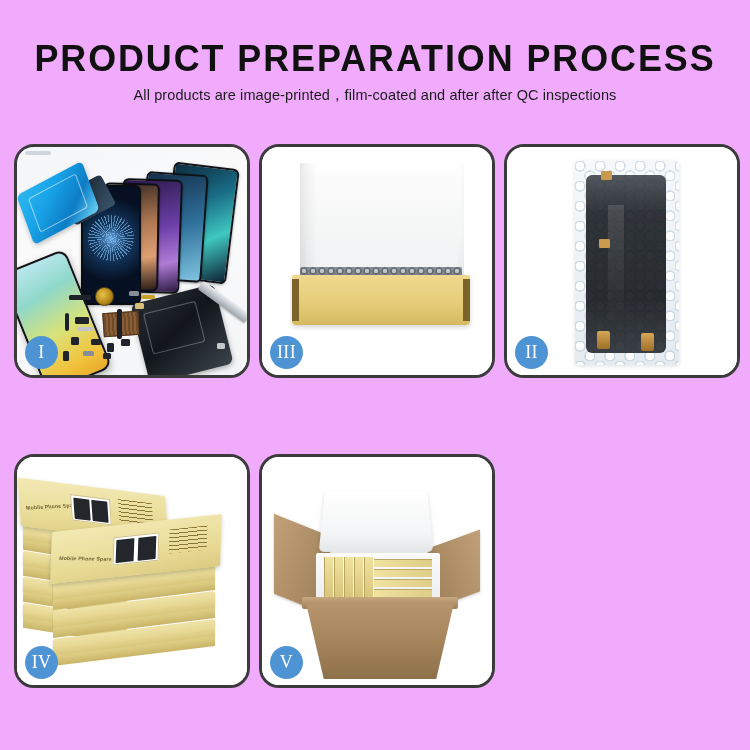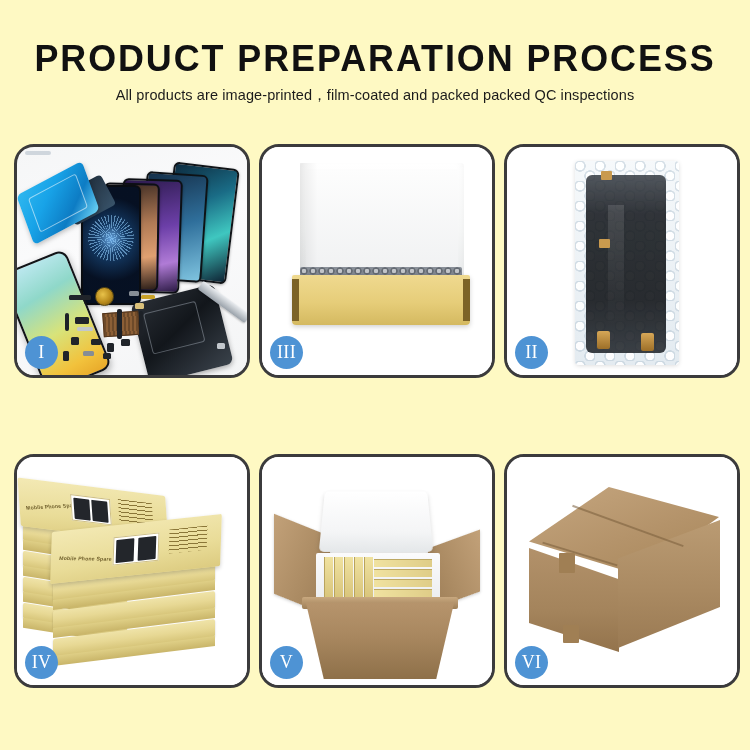--- a/index.html
+++ b/index.html
@@ -11,21 +11,21 @@
     width: 750px;
     height: 750px;
     font-family: "Liberation Sans", sans-serif;
     -webkit-font-smoothing: antialiased;
     overflow: hidden;
   }
   .page {
     position: relative;
     width: 750px;
     height: 750px;
-    background: #fef9c3;
+    background: #f0abfc;
   }
 
   
   .header {
     position: absolute;
     left: 0;
     top: 38px;
     width: 750px;
     text-align: center;
   }
@@ -521,21 +521,21 @@
     border-radius: 1px;
   }
 </style>
 </head>
 <body>
 
 <div class="page">
 
   <div class="header">
     <div class="title">PRODUCT PREPARATION PROCESS</div>
-    <div class="subtitle">All products are image-printed，film-coated and packed packed QC inspections</div>
+    <div class="subtitle">All products are image-printed，film-coated and after after QC inspections</div>
   </div>
 
   <div class="grid">
 
     <div class="panel">
       <div class="stage">
         <div class="p1-bg"></div>
 
         <div class="ph ph-a"></div>
         <div class="ph ph-b"></div>
@@ -670,28 +670,15 @@
           <span class="ybar-h" style="left:50px; width:58px; top:12px;"></span>
           <span class="ybar-h" style="left:50px; width:58px; top:22px;"></span>
           <span class="ybar-h" style="left:50px; width:58px; top:32px;"></span>
         </div>
         <div class="c-rim"></div>
         <div class="c-body"></div>
         <div class="badge">V</div>
       </div>
     </div>
 
-    <div class="panel">
-      <div class="stage">
-        <div class="p6-bg"></div>
-        <div class="k-top"></div>
-        <div class="k-left"></div>
-        <div class="k-right"></div>
-        <div class="k-seam" style="left:62px; top:68px; width:118px; height:1.5px; transform:rotate(20deg);"></div>
-        <div class="k-seam" style="left:34px; top:96px; width:78px;  height:1.5px; transform:rotate(17deg);"></div>
-        <div class="k-tape" style="left:52px;  top:96px;  width:16px; height:20px;"></div>
-        <div class="k-tape" style="left:56px;  top:168px; width:16px; height:18px;"></div>
-        <div class="badge">VI</div>
-      </div>
-    </div>
 
   </div>
 </div>
 
 </body></html>

